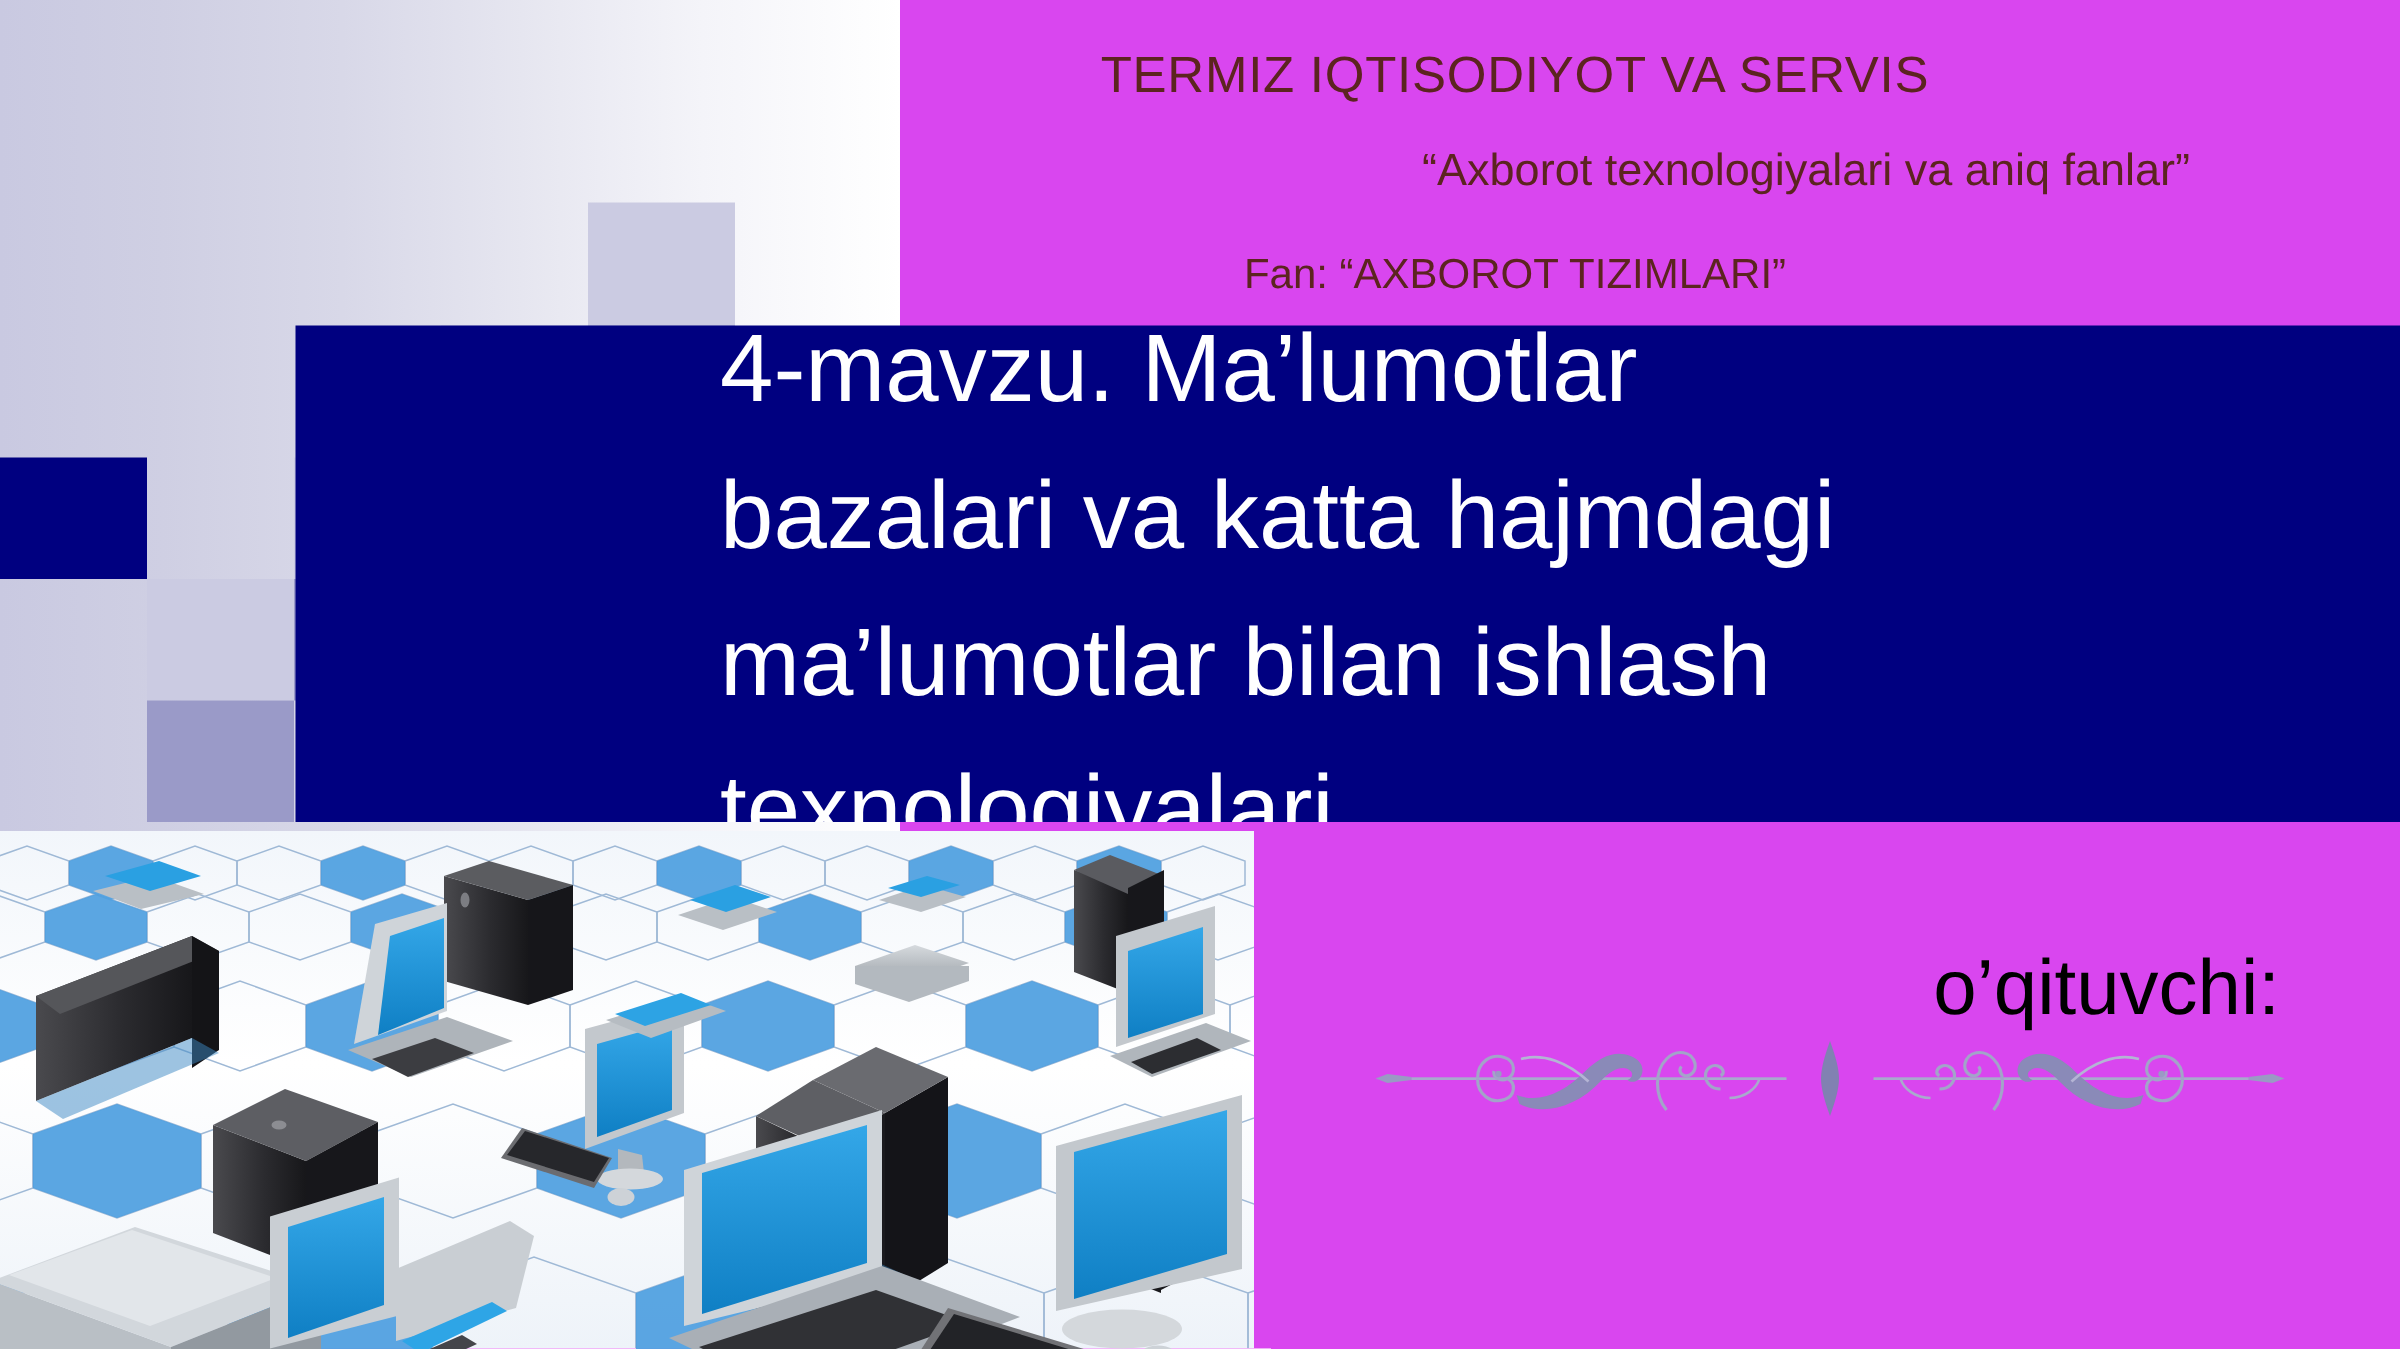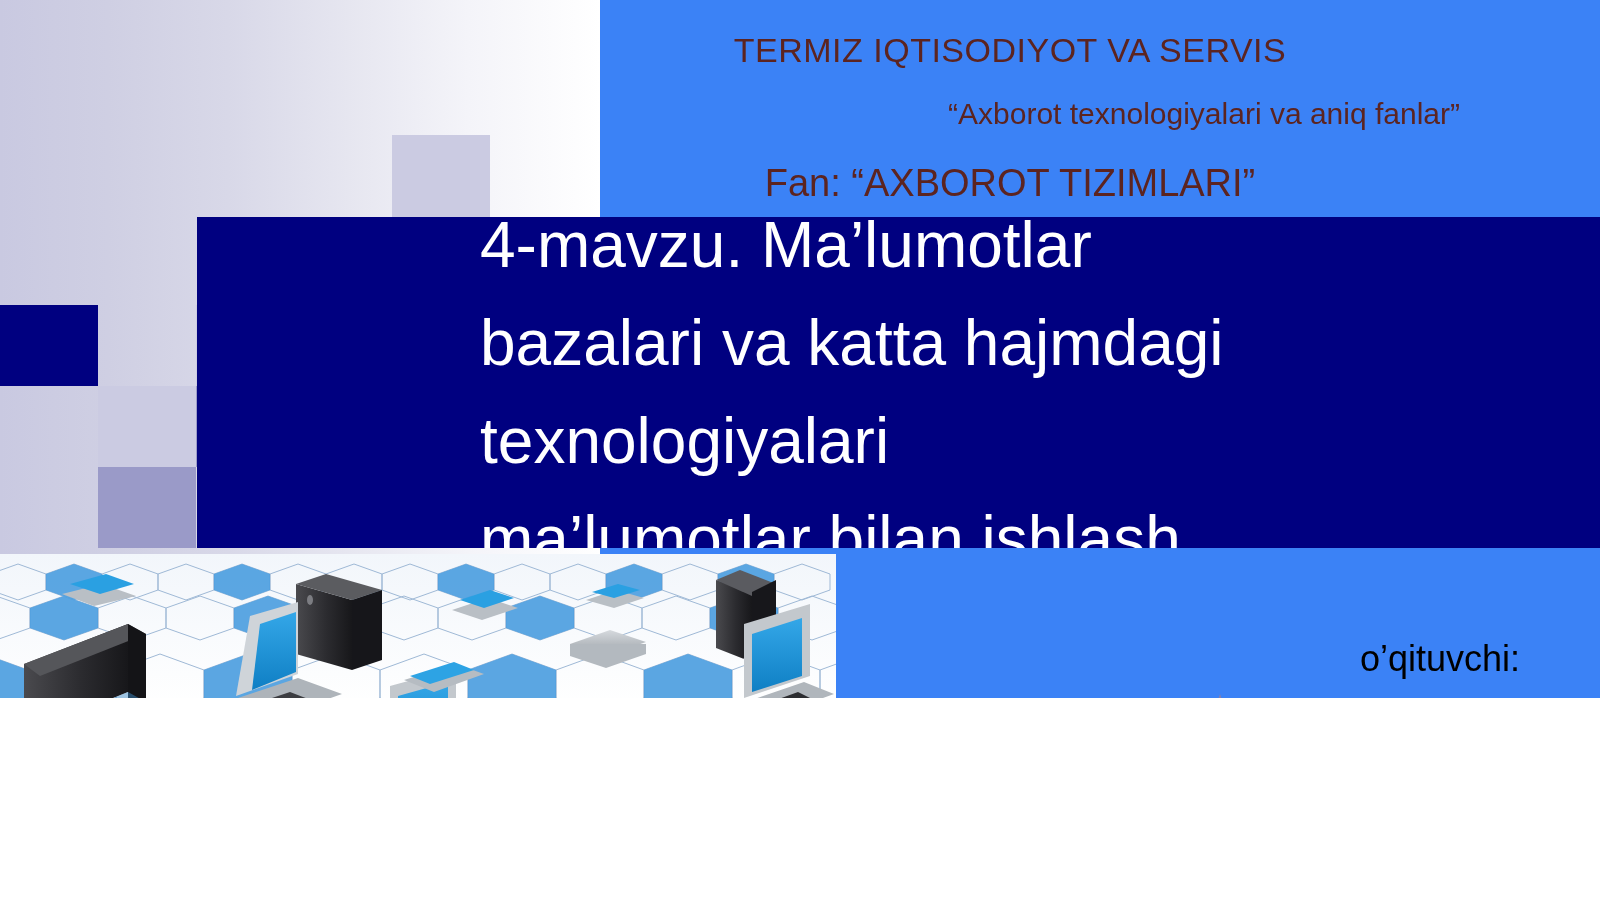--- a/index.html
+++ b/index.html
@@ -10,22 +10,22 @@
   body {
     width: 1600px;
     height: 899px;
     overflow: hidden;
     font-family: "Liberation Sans", sans-serif;
   }
 
   #slide {
     position: relative;
     width: 1600px;
-    height: 698px;
-    background: #3b82f6;
+    height: 899px;
+    background: #d946ef;
     overflow: hidden;
   }
 
   
   .deco-gradient {
     position: absolute;
     left: 0;
     top: 0;
     width: 600px;
     height: 560px;
@@ -71,21 +71,21 @@
     letter-spacing: 0.5px;
     white-space: nowrap;
   }
   .header-line-2 {
     font-size: 30px;
     line-height: 72px;
     white-space: nowrap;
     text-align: right;
   }
   .header-line-3 {
-    font-size: 38px;
+    font-size: 28px;
     line-height: 66px;
     white-space: nowrap;
   }
 
   
   .main-title {
     position: absolute;
     left: 480px;
     top: 196px;
     width: 1120px;
@@ -99,21 +99,21 @@
   .main-title .tline { white-space: nowrap; }
 
   
   .teacher-label {
     position: absolute;
     left: 900px;
     top: 630px;
     width: 620px;
     text-align: right;
     color: #000000;
-    font-size: 36px;
+    font-size: 52px;
     line-height: 58px;
     white-space: nowrap;
   }
 
   
   .flourish {
     position: absolute;
     left: 915px;
     top: 688px;
     width: 610px;
@@ -153,22 +153,22 @@
 
   <div class="header-block">
     <div class="header-line-1">TERMIZ IQTISODIYOT VA SERVIS</div>
     <div class="header-line-2">“Axborot texnologiyalari va aniq fanlar”</div>
     <div class="header-line-3">Fan: “AXBOROT TIZIMLARI”</div>
   </div>
 
   <div class="main-title">
     <div class="tline">4-mavzu. Ma’lumotlar</div>
     <div class="tline">bazalari va katta hajmdagi</div>
+    <div class="tline">ma’lumotlar  bilan ishlash</div>
     <div class="tline">texnologiyalari</div>
-    <div class="tline">ma’lumotlar  bilan ishlash</div>
   </div>
 
   <div class="teacher-label">o’qituvchi:</div>
 
   <div class="flourish">
     <svg width="610" height="62" viewBox="0 0 610 62" xmlns="http://www.w3.org/2000/svg">
       <defs>
         <g id="half">
 
           <path d="M2,31 L10,28 L26,30 L26,32 L10,34 Z" fill="#9a9ac4"></path>

